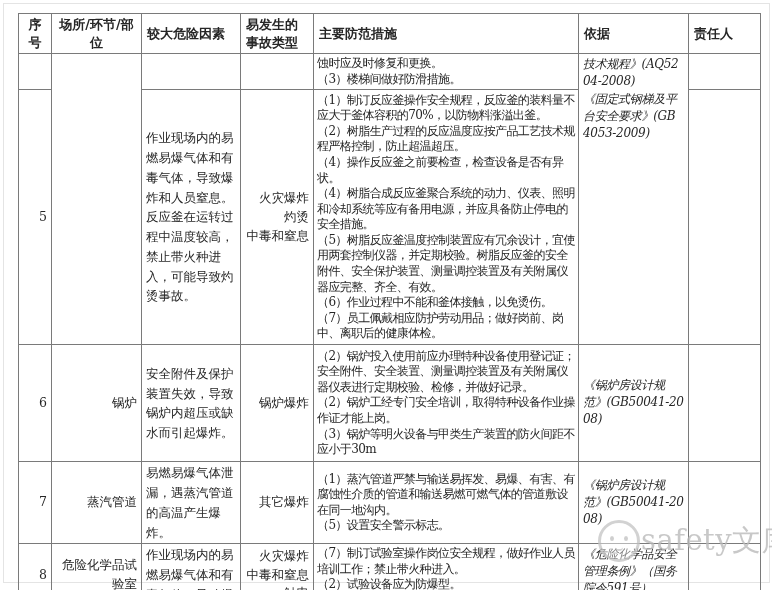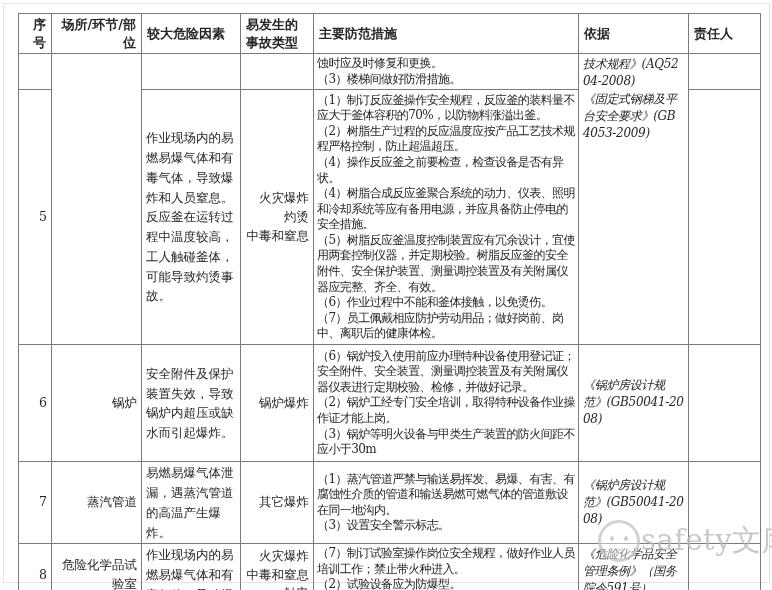--- a/index.html
+++ b/index.html
@@ -15,21 +15,21 @@
     border-collapse:collapse;table-layout:fixed;
   }
   th,td{
     border:1px solid #7a7a7a;
     padding:1px 4px;
     font-size:12.5px;line-height:1.5;
     vertical-align:middle;overflow:hidden;
     word-break:break-all;
   }
   th{font-weight:bold;font-size:13px;text-align:left;padding:2px 5px;line-height:1.35;}
-  th.c{text-align:right;}
+  th.c{text-align:center;}
   td.c{text-align:right;}
   td.top{vertical-align:top;}
   td.m-cell{font-size:12px;line-height:15.6px;letter-spacing:-0.6px;padding:2px 3px;vertical-align:middle;}
   td.m-cell.top{vertical-align:top;}
   .m{margin:0;}
   td.basis-cell{font-size:12px;line-height:17px;letter-spacing:-0.3px;padding:2px 4px;font-style:italic;}
   .b{margin:0 0 1px 0;}
   td.hz{line-height:1.58;}
   .acc-line{display:block;}
 
@@ -90,21 +90,21 @@
         </td>
         <td class="basis-cell top" rowspan="2">
           <p class="b">技术规程》(AQ5204-2008)</p>
           <p class="b">《固定式钢梯及平台安全要求》(GB 4053-2009)</p>
         </td>
         <td></td>
       </tr>
 
       <tr style="height:255px">
         <td class="c">5</td>
-        <td class="hz">作业现场内的易燃易爆气体和有毒气体，导致爆炸和人员窒息。反应釜在运转过程中温度较高，工人触碰釜体，可能导致灼烫事故。</td>
+        <td class="hz">作业现场内的易燃易爆气体和有毒气体，导致爆炸和人员窒息。反应釜在运转过程中温度较高，禁止带火种进入，可能导致灼烫事故。</td>
         <td class="c">
           <span class="acc-line">火灾爆炸</span>
           <span class="acc-line">灼烫</span>
           <span class="acc-line">中毒和窒息</span>
         </td>
         <td class="m-cell">
           <div class="m">（1）制订反应釜操作安全规程，反应釜的装料量不应大于釜体容积的70%，以防物料涨溢出釜。</div>
           <div class="m">（2）树脂生产过程的反应温度应按产品工艺技术规程严格控制，防止超温超压。</div>
           <div class="m">（4）操作反应釜之前要检查，检查设备是否有异状。</div>
           <div class="m">（4）树脂合成反应釜聚合系统的动力、仪表、照明和冷却系统等应有备用电源，并应具备防止停电的安全措施。</div>
@@ -116,40 +116,40 @@
       </tr>
 
       <tr style="height:117px">
         <td class="c">6</td>
         <td class="c">锅炉</td>
         <td class="hz">安全附件及保护装置失效，导致锅炉内超压或缺水而引起爆炸。</td>
         <td class="c">
           <span class="acc-line">锅炉爆炸</span>
         </td>
         <td class="m-cell">
-          <div class="m">（6）锅炉投入使用前应办理特种设备使用登记证；安全附件、安全装置、测量调控装置及有关附属仪器仪表进行定期校验、检修，并做好记录。</div>
+          <div class="m">（2）锅炉投入使用前应办理特种设备使用登记证；安全附件、安全装置、测量调控装置及有关附属仪器仪表进行定期校验、检修，并做好记录。</div>
           <div class="m">（2）锅炉工经专门安全培训，取得特种设备作业操作证才能上岗。</div>
           <div class="m">（3）锅炉等明火设备与甲类生产装置的防火间距不应小于30m</div>
         </td>
         <td class="basis-cell">
           <p class="b">《锅炉房设计规范》(GB50041-2008)</p>
         </td>
         <td></td>
       </tr>
 
       <tr style="height:66px">
         <td class="c">7</td>
         <td class="c">蒸汽管道</td>
         <td class="hz">易燃易爆气体泄漏，遇蒸汽管道的高温产生爆炸。</td>
         <td class="c">
           <span class="acc-line">其它爆炸</span>
         </td>
         <td class="m-cell">
           <div class="m">（1）蒸汽管道严禁与输送易挥发、易爆、有害、有腐蚀性介质的管道和输送易燃可燃气体的管道敷设在同一地沟内。</div>
-          <div class="m">（3）设置安全警示标志。</div>
+          <div class="m">（5）设置安全警示标志。</div>
         </td>
         <td class="basis-cell">
           <p class="b">《锅炉房设计规范》(GB50041-2008)</p>
         </td>
         <td></td>
       </tr>
 
       <tr style="height:53px">
         <td class="c">8</td>
         <td class="c">危险化学品试验室</td>

